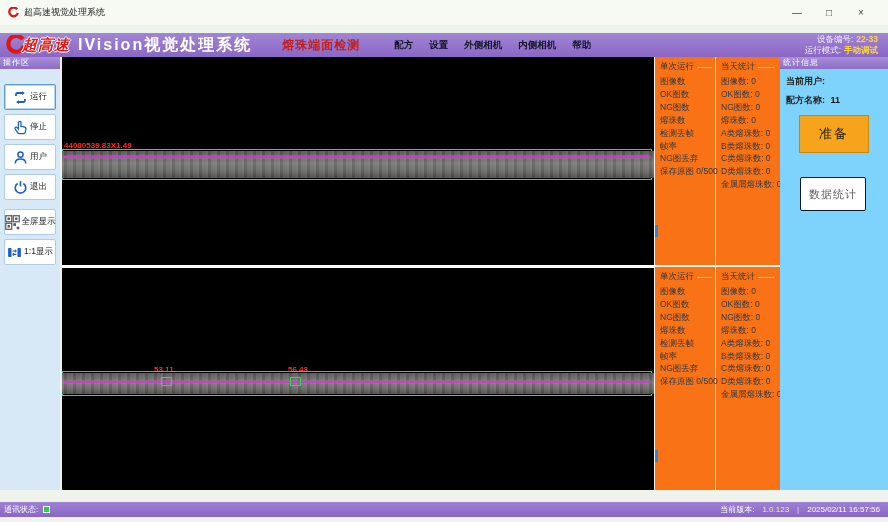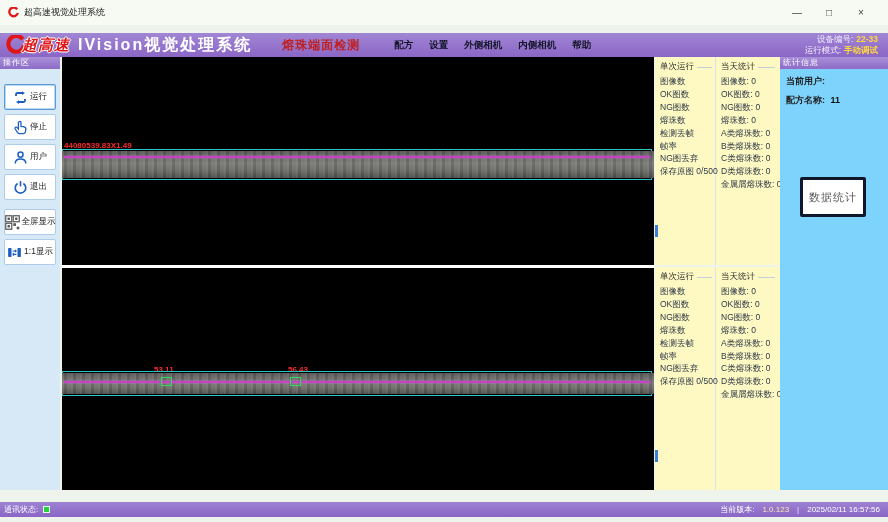--- a/index.html
+++ b/index.html
@@ -48,40 +48,40 @@
   .cam.bottom { top:211px; height:222px; }
   .strip { position:absolute; left:0; right:0; background:
       repeating-linear-gradient(90deg, rgba(255,255,255,.07) 0 2px, rgba(0,0,0,.10) 2px 5px, rgba(255,255,255,.04) 5px 9px),
       linear-gradient(#585858,#7b7b78 45%,#6e6e6a 70%,#4e4e4c); }
   .roi { position:absolute; border:1px solid #2cc6c6; }
   .mline { position:absolute; height:2px; background:#c243c4; box-shadow:0 0 2px #d66ad6; }
   .ann { position:absolute; color:#ff2a2a; font-size:8px; font-weight:bold; letter-spacing:0; white-space:nowrap; }
   .gbox { position:absolute; border:1px solid #2fdc5e; }
 
   
-  .statsblock { position:absolute; left:655px; width:140px; background:#fef9c3; display:flex; }
+  .statsblock { position:absolute; left:655px; width:140px; background:#f97316; display:flex; }
   .statsblock.top { top:57px; height:208px; }
   .statsblock.bot { top:267px; height:223px; }
   .statcol { padding:4px 0 0 5px; position:relative; }
   .statcol.c1 { width:61px; border-right:1px solid #d9e2ec; }
   .statcol.c2 { width:62px; }
   .stat-title { font-size:8.5px; color:#333; display:flex; align-items:center; gap:3px; margin-bottom:2px; }
   .stat-title::after { content:""; flex:1; height:1px; background:#c2cedb; margin-right:3px; }
   .stat-row { font-size:8.5px; color:#2e3a48; line-height:12.9px; white-space:nowrap; }
   .bluechip { position:absolute; left:0; bottom:28px; width:3px; height:12px; background:#3b7fd4; }
 
   
   .info { position:absolute; left:780px; top:57px; width:108px; height:433px; background:#7dd3fc; }
   .info-row { font-size:9px; color:#222; font-weight:bold; margin:6px 0 0 6px; }
   .info-row .v { font-weight:bold; color:#111; margin-left:3px; }
   .btn-prepare { position:absolute; left:19px; top:58px; width:70px; height:38px; background:#f7a41d;
     border:1px solid #c8860e; color:#1d1d1d; font-size:13px; letter-spacing:2px; cursor:pointer;
     font-family:"Liberation Sans", sans-serif; }
-  .btn-datastats { position:absolute; left:20px; top:120px; width:66px; height:40px; background:#fff;
-    border:3px solid #0f172a; border-radius:2px; color:#5a5a5a; font-size:11px; letter-spacing:1px;
+  .btn-datastats { position:absolute; left:20px; top:120px; width:66px; height:34px; background:#fff;
+    border:1px solid #0f172a; border-radius:2px; color:#5a5a5a; font-size:11px; letter-spacing:1px;
     cursor:pointer; font-family:"Liberation Sans", sans-serif; }
 
   
   .statusbar { position:absolute; left:0; top:490px; width:888px; height:15px;
     background:linear-gradient(#9d82d2,#8a66c6); display:flex; align-items:center; font-size:8px; color:#fff;margin-top:12px; }
   .statusbar .comm { margin-left:4px; }
   .led { width:7px; height:7px; background:#27d03c; border:1px solid #eafaea; margin-left:5px; }
   .sb-right { margin-left:auto; display:flex; align-items:center; gap:8px; margin-right:8px; }
   .sb-right .ver { color:#ffe9a8; }
   .sb-sep { color:#e6dcf7; }
@@ -263,20 +263,21 @@
 
   <div class="info">
     <div class="panel-head">统计信息</div>
     <div class="info-row">
       <span>当前用户:</span>
     </div>
     <div class="info-row">
       <span>配方名称:</span>
       <span class="v">11</span>
     </div>
+    <button class="btn-prepare">准备</button>
     <button class="btn-datastats">数据统计</button>
   </div>
 
   <div class="statusbar">
     <span class="comm">通讯状态:</span>
     <span class="led"></span>
     <div class="sb-right">
       <span>当前版本:</span>
       <span class="ver">1.0.123</span>
       <span class="sb-sep">|</span>

